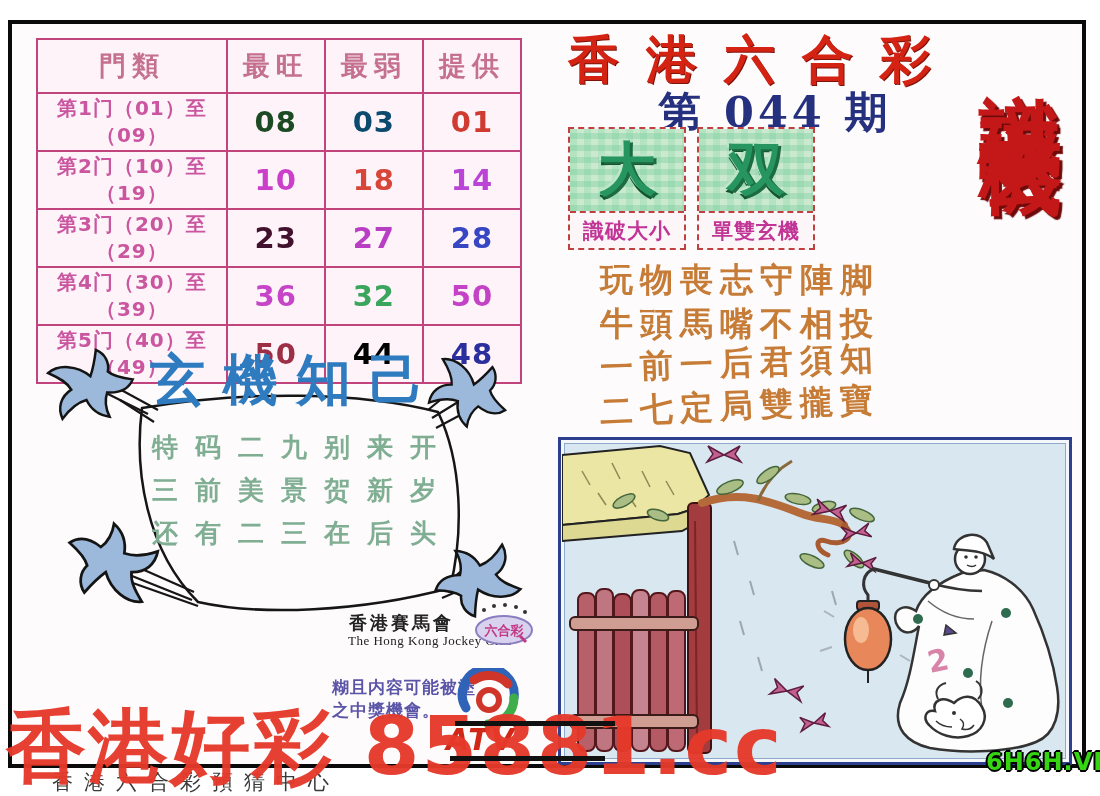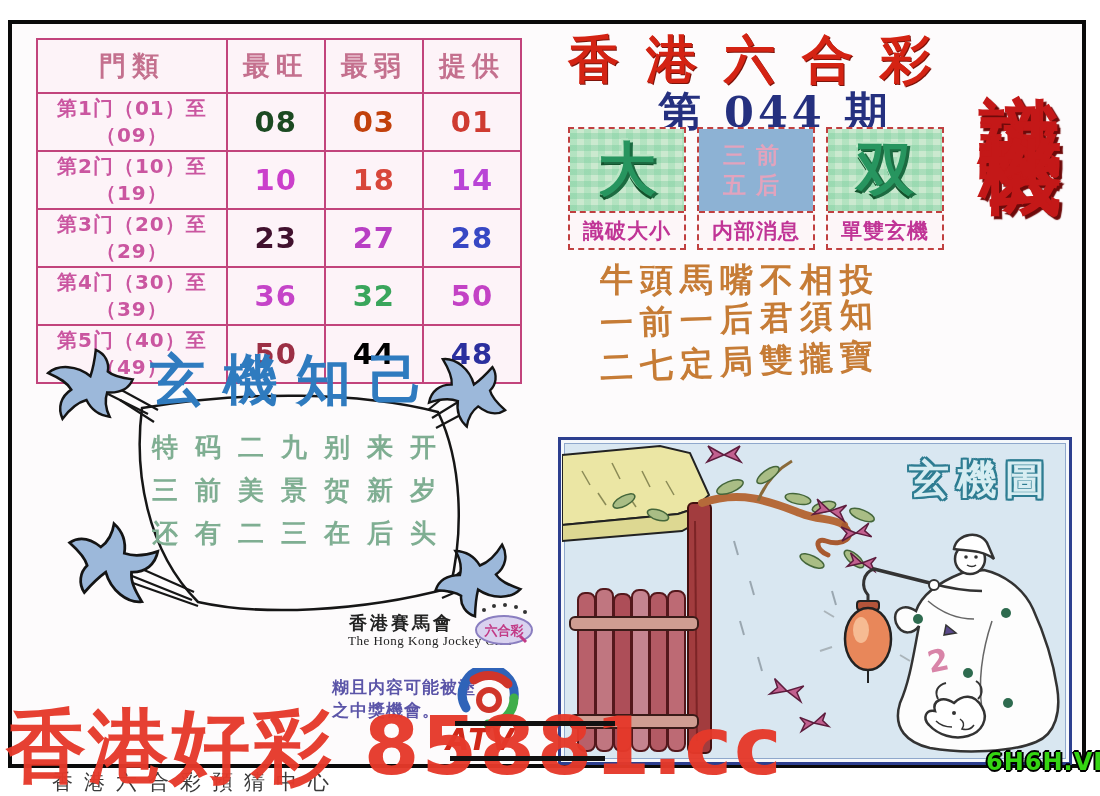--- a/index.html
+++ b/index.html
@@ -90,21 +90,21 @@
   <tbody>
       <tr>
     <th>門類</th>
     <th>最旺</th>
     <th>最弱</th>
     <th>提供</th>
   </tr>
   <tr>
     <td class="range">第1门（01）至（09）</td>
     <td class="num" style="color: rgb(28, 74, 34);">08</td>
-    <td class="num" style="color: #c2410c;">03</td>
+    <td class="num" style="color: #0c4a6e;">03</td>
     <td class="num" style="color: rgb(207, 59, 49);">01</td>
   </tr>
   <tr>
     <td class="range">第2门（10）至（19）</td>
     <td class="num" style="color: rgb(203, 63, 203);">10</td>
     <td class="num" style="color: rgb(216, 70, 58);">18</td>
     <td class="num" style="color: rgb(185, 68, 214);">14</td>
   </tr>
   <tr>
     <td class="range">第3门（20）至（29）</td>
@@ -194,42 +194,35 @@
 <div class="abs issue">第 044 期</div>
 
 <div class="abs tipboxes">
   <div class="tipbox">
     <div class="art green-mosaic">
         <span class="ch">大</span>
       </div>
     <div class="lbl">識破大小</div>
   </div>
   <div class="tipbox">
-    <div class="art blue-note">
-        <span class="ch">三前
-五后</span>
-      </div>
-    <div class="lbl">内部消息</div>
-  </div>
-  <div class="tipbox">
     <div class="art green-mosaic">
         <span class="ch">双</span>
       </div>
     <div class="lbl">單雙玄機</div>
   </div>
 </div>
 
 <div class="abs orange-poem">
+  <div class="l1">玩物喪志守陣脚</div>
   <div class="l2">牛頭馬嘴不相投</div>
   <div class="l3">一前一后君須知</div>
   <div class="l4">二七定局雙攏寶</div>
 </div>
 
 <div class="abs panel">
-  <div class="abs panel-label">玄機圖</div>
   <svg width="500" height="314" viewBox="0 0 500 314" style="position:absolute;left:1px;top:1px;">
 
     <path d="M0,14 L98,5 L128,12 L147,54 L131,68 L116,73 L0,84 Z" fill="#ebe6a4" stroke="#222" stroke-width="2"></path>
     <path d="M0,84 L116,73 L131,68 L138,80 L120,90 L0,100 Z" fill="#ddd892" stroke="#222" stroke-width="2"></path>
     <g stroke="#8a8a56" stroke-width="1.5">
       <line x1="20" y1="30" x2="28" y2="44"></line>
         <line x1="50" y1="22" x2="58" y2="38"></line>
       <line x1="80" y1="30" x2="88" y2="46"></line>
         <line x1="104" y1="40" x2="112" y2="54"></line>
       <line x1="36" y1="52" x2="44" y2="64"></line>

